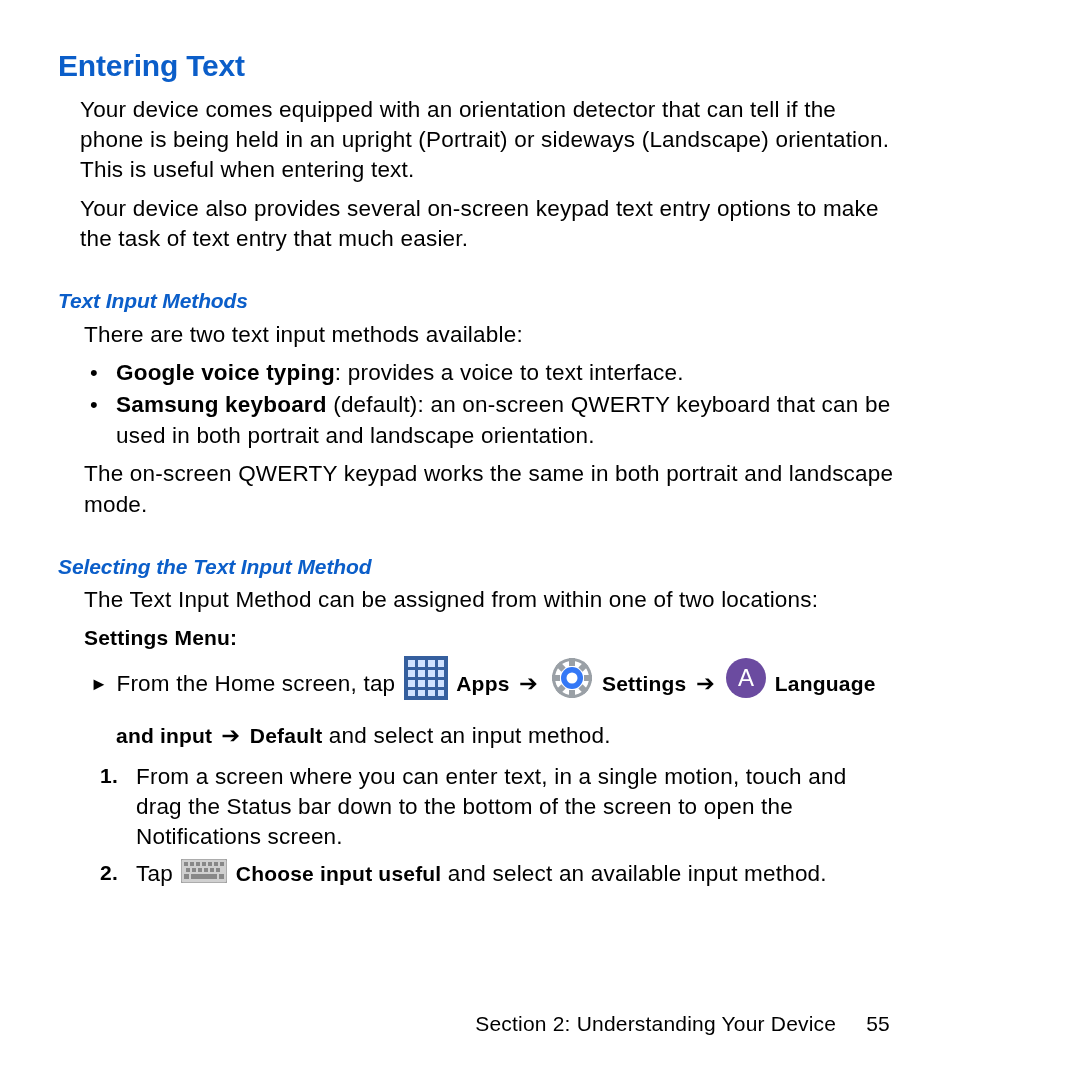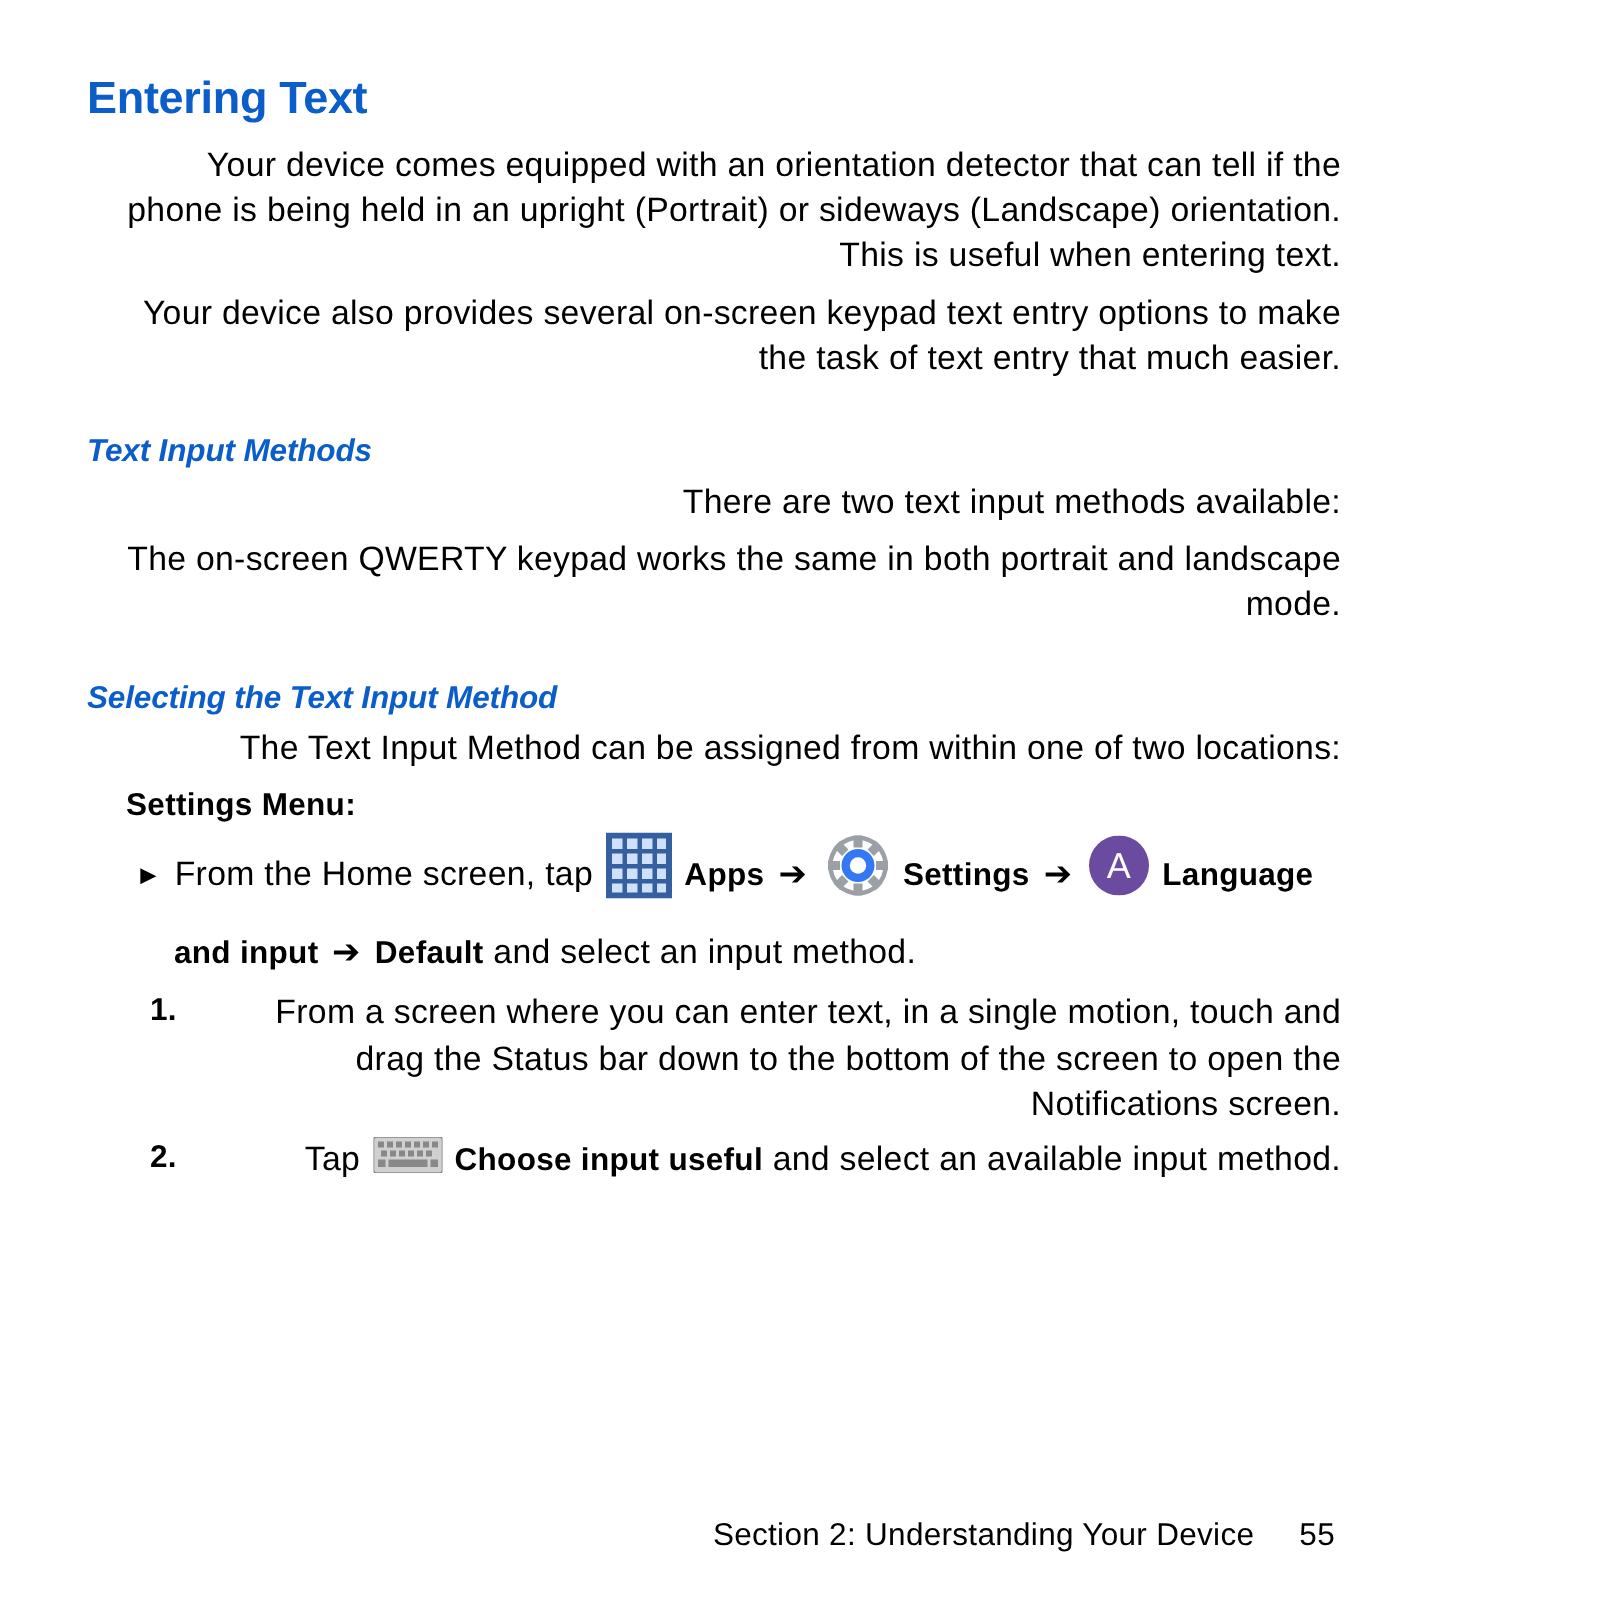--- a/index.html
+++ b/index.html
@@ -35,21 +35,20 @@
     font-family: Arial, "Helvetica Neue", Helvetica, sans-serif;
     font-weight: 700;
     font-style: italic;
     font-size: 21px;
     letter-spacing: -0.1px;
     margin: 33px 0 4px 0;
   }
   .body-p {
     margin: 0 0 8px 0;
     padding-left: 26px;
-    text-align: right;
   }
   .intro { padding-left: 22px; }
   ul.bullets {
     list-style: none;
     margin: 4px 0 8px 0;
     padding-left: 58px;
   }
   ul.bullets > li {
     position: relative;
     margin: 2px 0;
@@ -91,21 +90,20 @@
   }
   ol.steps {
     list-style: none;
     counter-reset: step;
     margin: 4px 0 8px 0;
     padding-left: 78px;
   }
   ol.steps > li {
     position: relative;
     margin: 2px 0 6px 0;
-    text-align: right;
   }
   ol.steps > li:before {
     counter-increment: step;
     content: counter(step) ".";
     position: absolute;
     left: -36px;
     top: 0;
     font-weight: 700;
     font-size: 21px;
   }
@@ -125,20 +123,28 @@
 <div class="page">
 
   <div class="h1">Entering Text</div>
 
   <p class="body-p intro">Your device comes equipped with an orientation detector that can tell if the phone is being held in an upright (Portrait) or sideways (Landscape) orientation. This is useful when entering text.</p>
   <p class="body-p intro">Your device also provides several on-screen keypad text entry options to make the task of text entry that much easier.</p>
 
   <div class="h2">Text Input Methods</div>
   <p class="body-p" style="padding-left:26px">There are two text input methods available:</p>
 
+  <ul class="bullets">
+    <li>
+      <span class="bold">Google voice typing</span><span>: provides a voice to text interface.</span>
+    </li>
+    <li>
+      <span class="bold">Samsung keyboard</span><span> (default): an on-screen QWERTY keyboard that can be used in both portrait and landscape orientation.</span>
+    </li>
+  </ul>
 
   <p class="body-p">The on-screen QWERTY keypad works the same in both portrait and landscape mode.</p>
 
   <div class="h2">Selecting the Text Input Method</div>
   <p class="body-p">The Text Input Method can be assigned from within one of two locations:</p>
 
   <div class="sub-label">Settings Menu:</div>
 
   <div class="step-arrow-row" style="line-height:1.9;">
     <span class="arrow-bullet">►</span>

